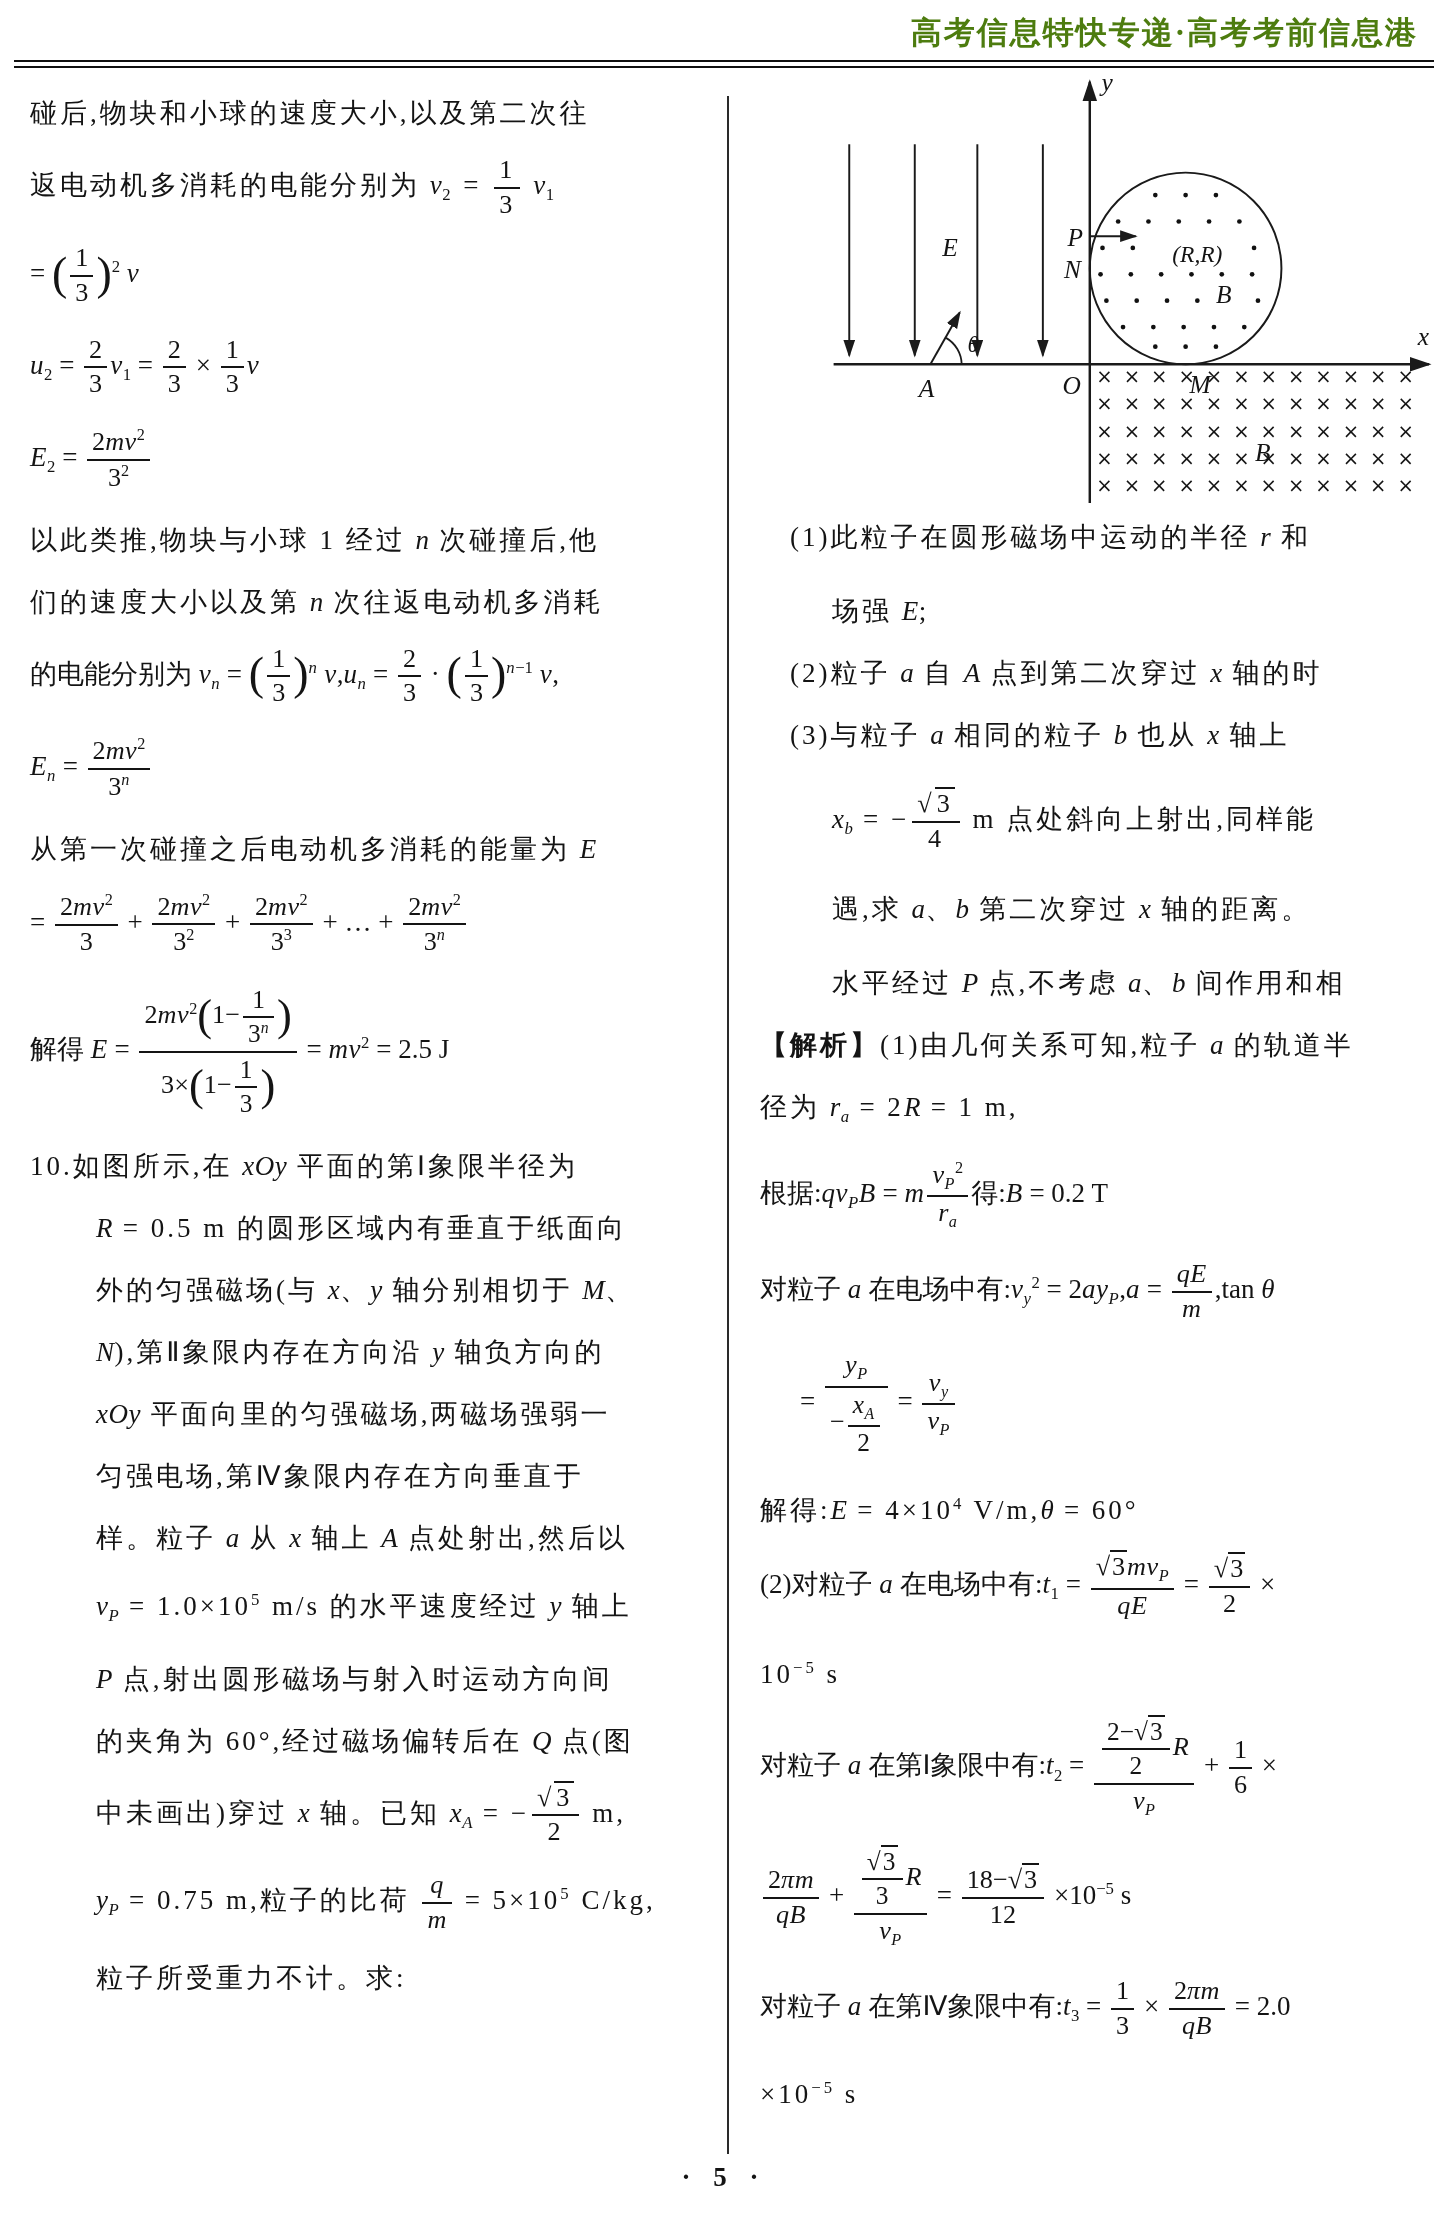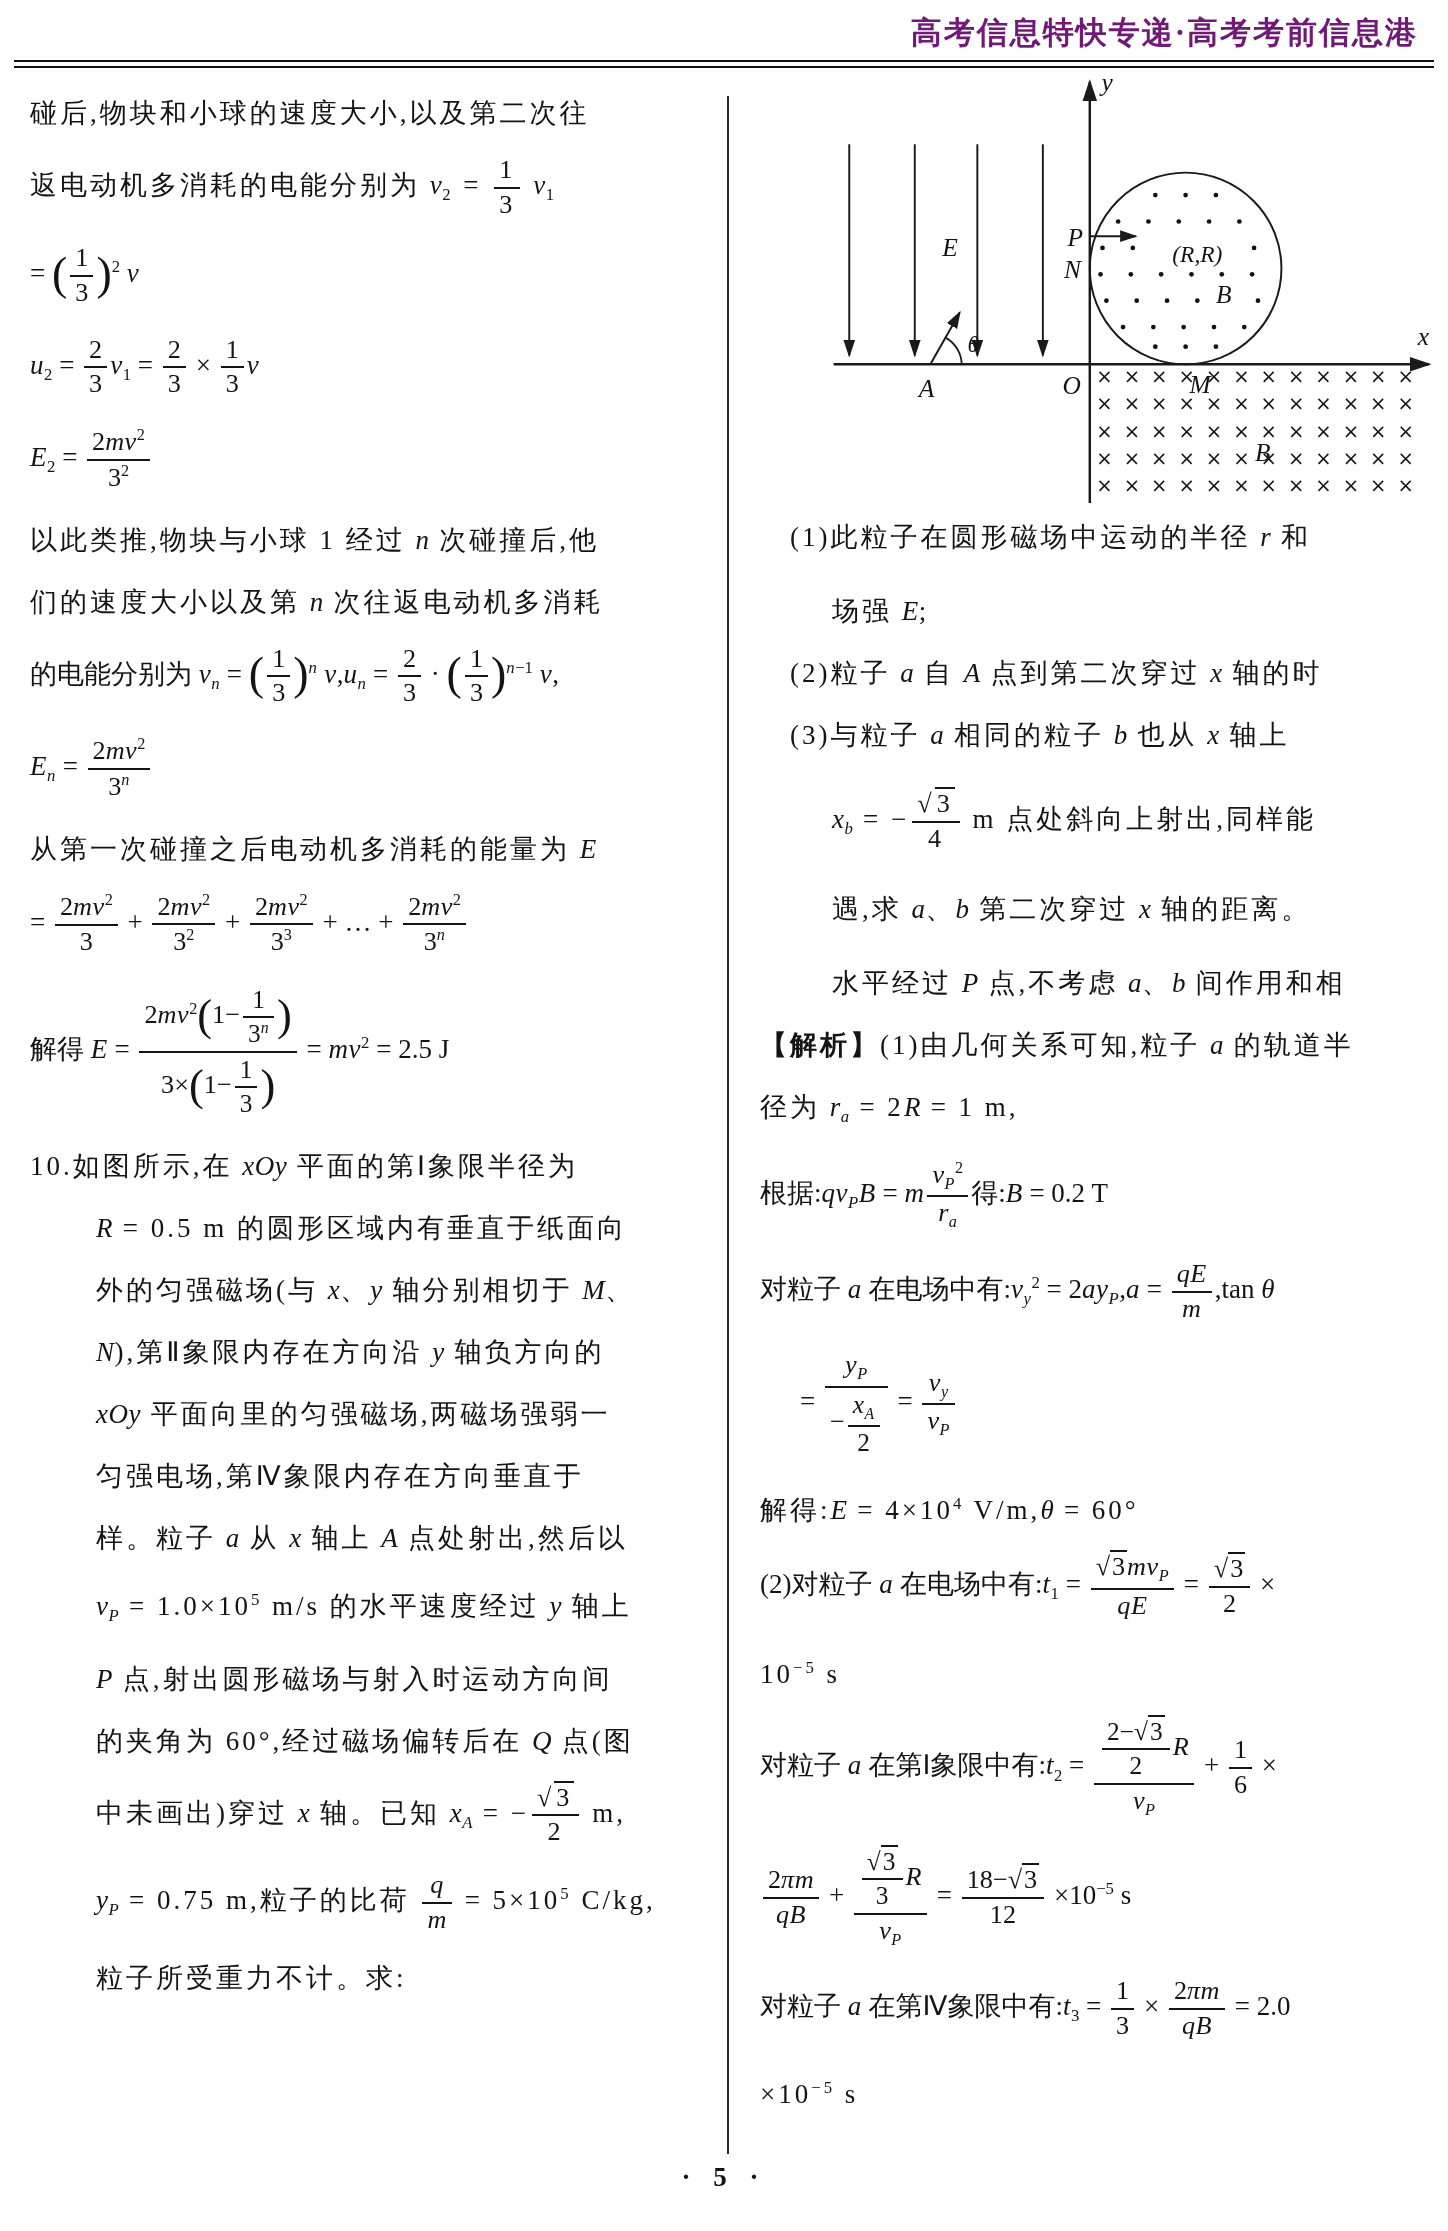--- a/index.html
+++ b/index.html
@@ -2,21 +2,21 @@
 <html><head>
 <meta charset="utf-8">
 <style>
   html,body{margin:0;padding:0;}
   body{
     width:1448px;height:2231px;position:relative;background:#ffffff;
     font-family:"Liberation Serif", serif;color:#141414;overflow:hidden;
   }
   .hdr{
     position:absolute;top:12px;left:0;right:30px;text-align:right;
-    font-size:31px;font-weight:bold;letter-spacing:2px;color:#701a75;
+    font-size:31px;font-weight:bold;letter-spacing:2px;color:#4d7c0f;
   }
   .rule{
     position:absolute;left:14px;right:14px;top:60px;height:4px;
     border-top:2px solid #101010;border-bottom:2px solid #101010;
   }
   .vdiv{
     position:absolute;left:727px;top:96px;width:2px;height:2058px;background:#2a2a2a;
   }
   .left-col{position:absolute;left:30px;top:92px;width:676px;}
   .right-col{position:absolute;left:760px;top:68px;width:685px;}

